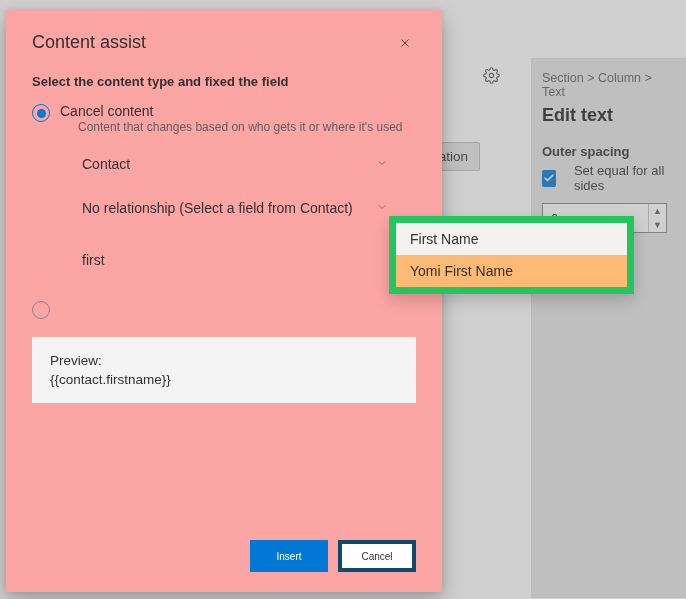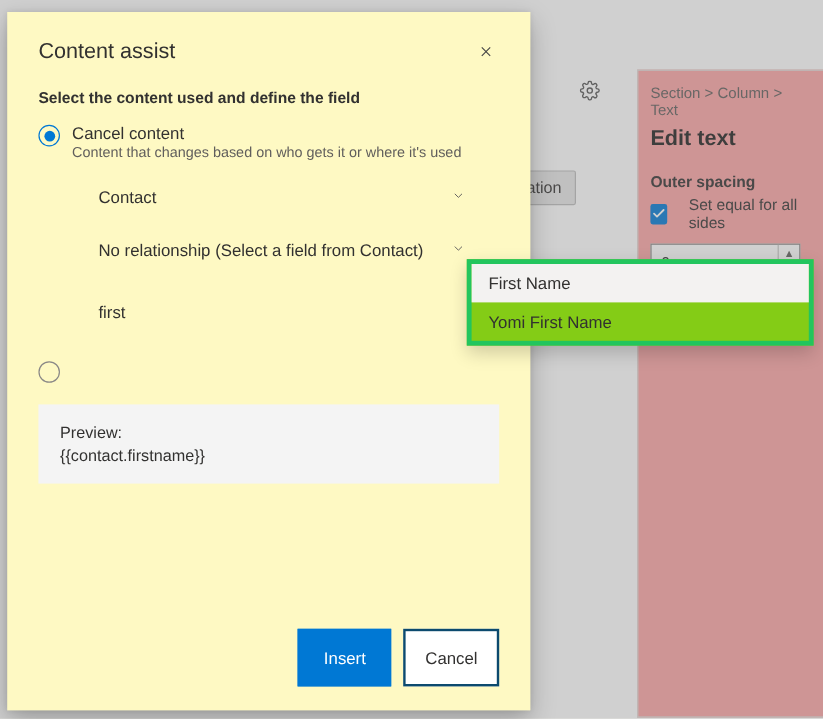--- a/index.html
+++ b/index.html
@@ -24,21 +24,21 @@
     inset: 0;
     z-index: 0;
     background: #ffffff;
   }
   .right-panel {
     position: absolute;
     top: 58px;
     right: 0;
     width: 155px;
     height: 540px;
-    background: #fca5a5;
+    background: #e5e5e5;
     border: 1px solid #e1dfdd;
     border-right: none;
     padding: 12px 10px;
     font-size: 13px;
     z-index: 0;
   }
   .gear-btn {
     position: absolute;
     top: 60px;
     right: 180px;
@@ -119,21 +119,21 @@
     color:#323130;
   }
 
   
   .dialog {
     position: absolute;
     top: 10px;
     left: 6px;
     width: 436px;
     height: 582px;
-    background: #fef9c3;
+    background: #fca5a5;
     box-shadow: 0 8px 20px rgba(0,0,0,0.25), 0 0 5px rgba(0,0,0,0.1);
     z-index: 5;
     padding: 22px 26px 20px 26px;
     display: flex;
     flex-direction: column;
   }
   .dialog-header {
     display: flex;
     justify-content: space-between;
     align-items: flex-start;
@@ -185,20 +185,21 @@
     background:#0078d4;
   }
   .opt-title {
     font-size: 14px;
     color: #323130;
   }
   .opt-desc {
     font-size: 12px;
     color: #605e5c;
     margin-top: 1px;
+    margin-left: 18px;
   }
   .sub-controls {
     margin-left: 44px;
     margin-top: 12px;
   }
   .select {
     display:flex;
     justify-content: space-between;
     align-items: center;
     padding: 10px 8px 10px 6px;
@@ -226,42 +227,42 @@
   .preview-value { font-size:13.5px; color:#323130; margin-top:4px;}
   .button-row {
     margin-top: auto;
     display:flex;
     justify-content:flex-end;
     gap: 10px;
     padding-top: 20px;
   }
   .btn {
     min-width: 78px;
-    height: 48px;
-    font-size:14px;
-    border: 2px solid #0c4a6e;
+    height: 32px;
+    font-size:10px;
+    border: 4px solid #0c4a6e;
     background:#fff;
     color:#323130;
     padding: 0 16px;
     cursor:pointer;
   }
   .btn.primary {
     background:#0078d4;
     border-color:#0078d4;
     color:#fff;
   }
 
   
   .popup {
     position:absolute;
     top: 216px;
     left: 389px;
-    width: 289px;
-    background:#84cc16;
-    border:4px solid #22c55e;
+    width: 245px;
+    background:#fdba74;
+    border:7px solid #22c55e;
     box-shadow: 0 6px 14px rgba(0,0,0,0.18);
     z-index: 20;
     font-size: 14px;
   }
   .popup-item {
     padding: 8px 14px;
     cursor:pointer;
   }
   .popup-item.hover {
     background:#f3f2f1;
@@ -305,21 +306,21 @@
   <div class="dialog-header">
     <div class="dialog-title">Content assist</div>
     <div class="close-btn">
       <svg width="14" height="14" viewBox="0 0 24 24" stroke="currentColor" stroke-width="1.6" fill="none">
           <line x1="18" y1="6" x2="6" y2="18"></line>
           <line x1="6" y1="6" x2="18" y2="18"></line>
         </svg>
     </div>
   </div>
 
-  <div class="instruction">Select the content used and define the field</div>
+  <div class="instruction">Select the content type and fixed the field</div>
 
   <div class="option-row">
     <div class="radio checked"></div>
     <div>
       <div class="opt-title">Cancel content</div>
       <div class="opt-desc">Content that changes based on who gets it or where it's used</div>
     </div>
   </div>
 
   <div class="sub-controls">

